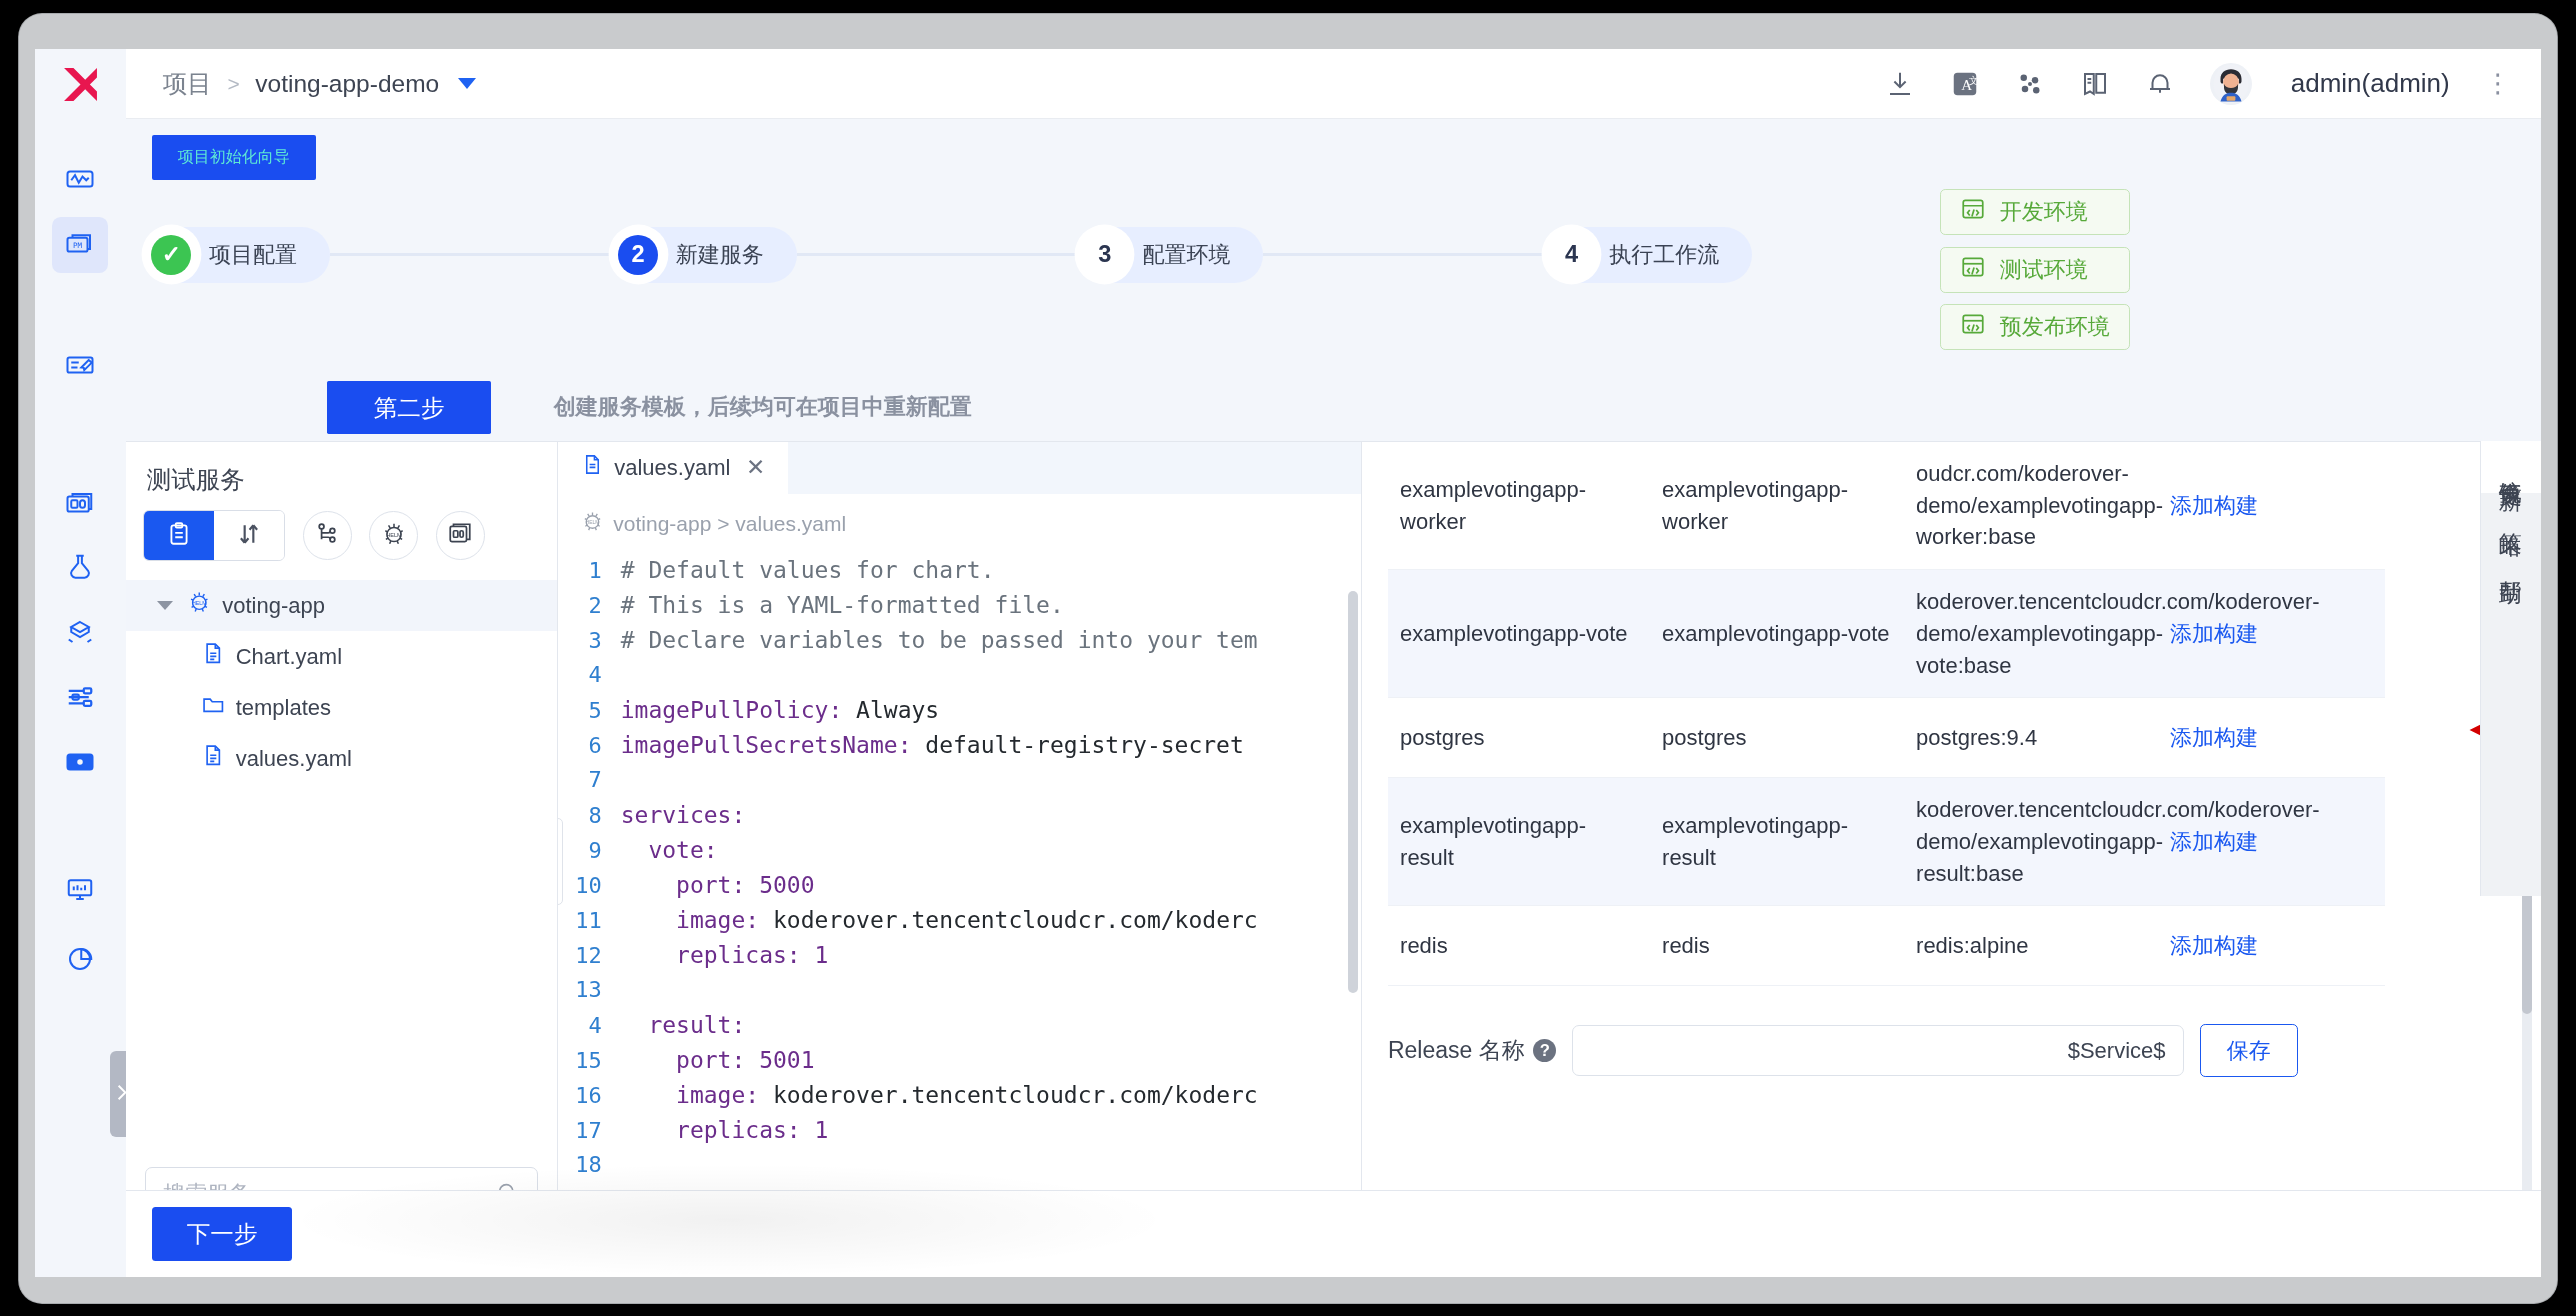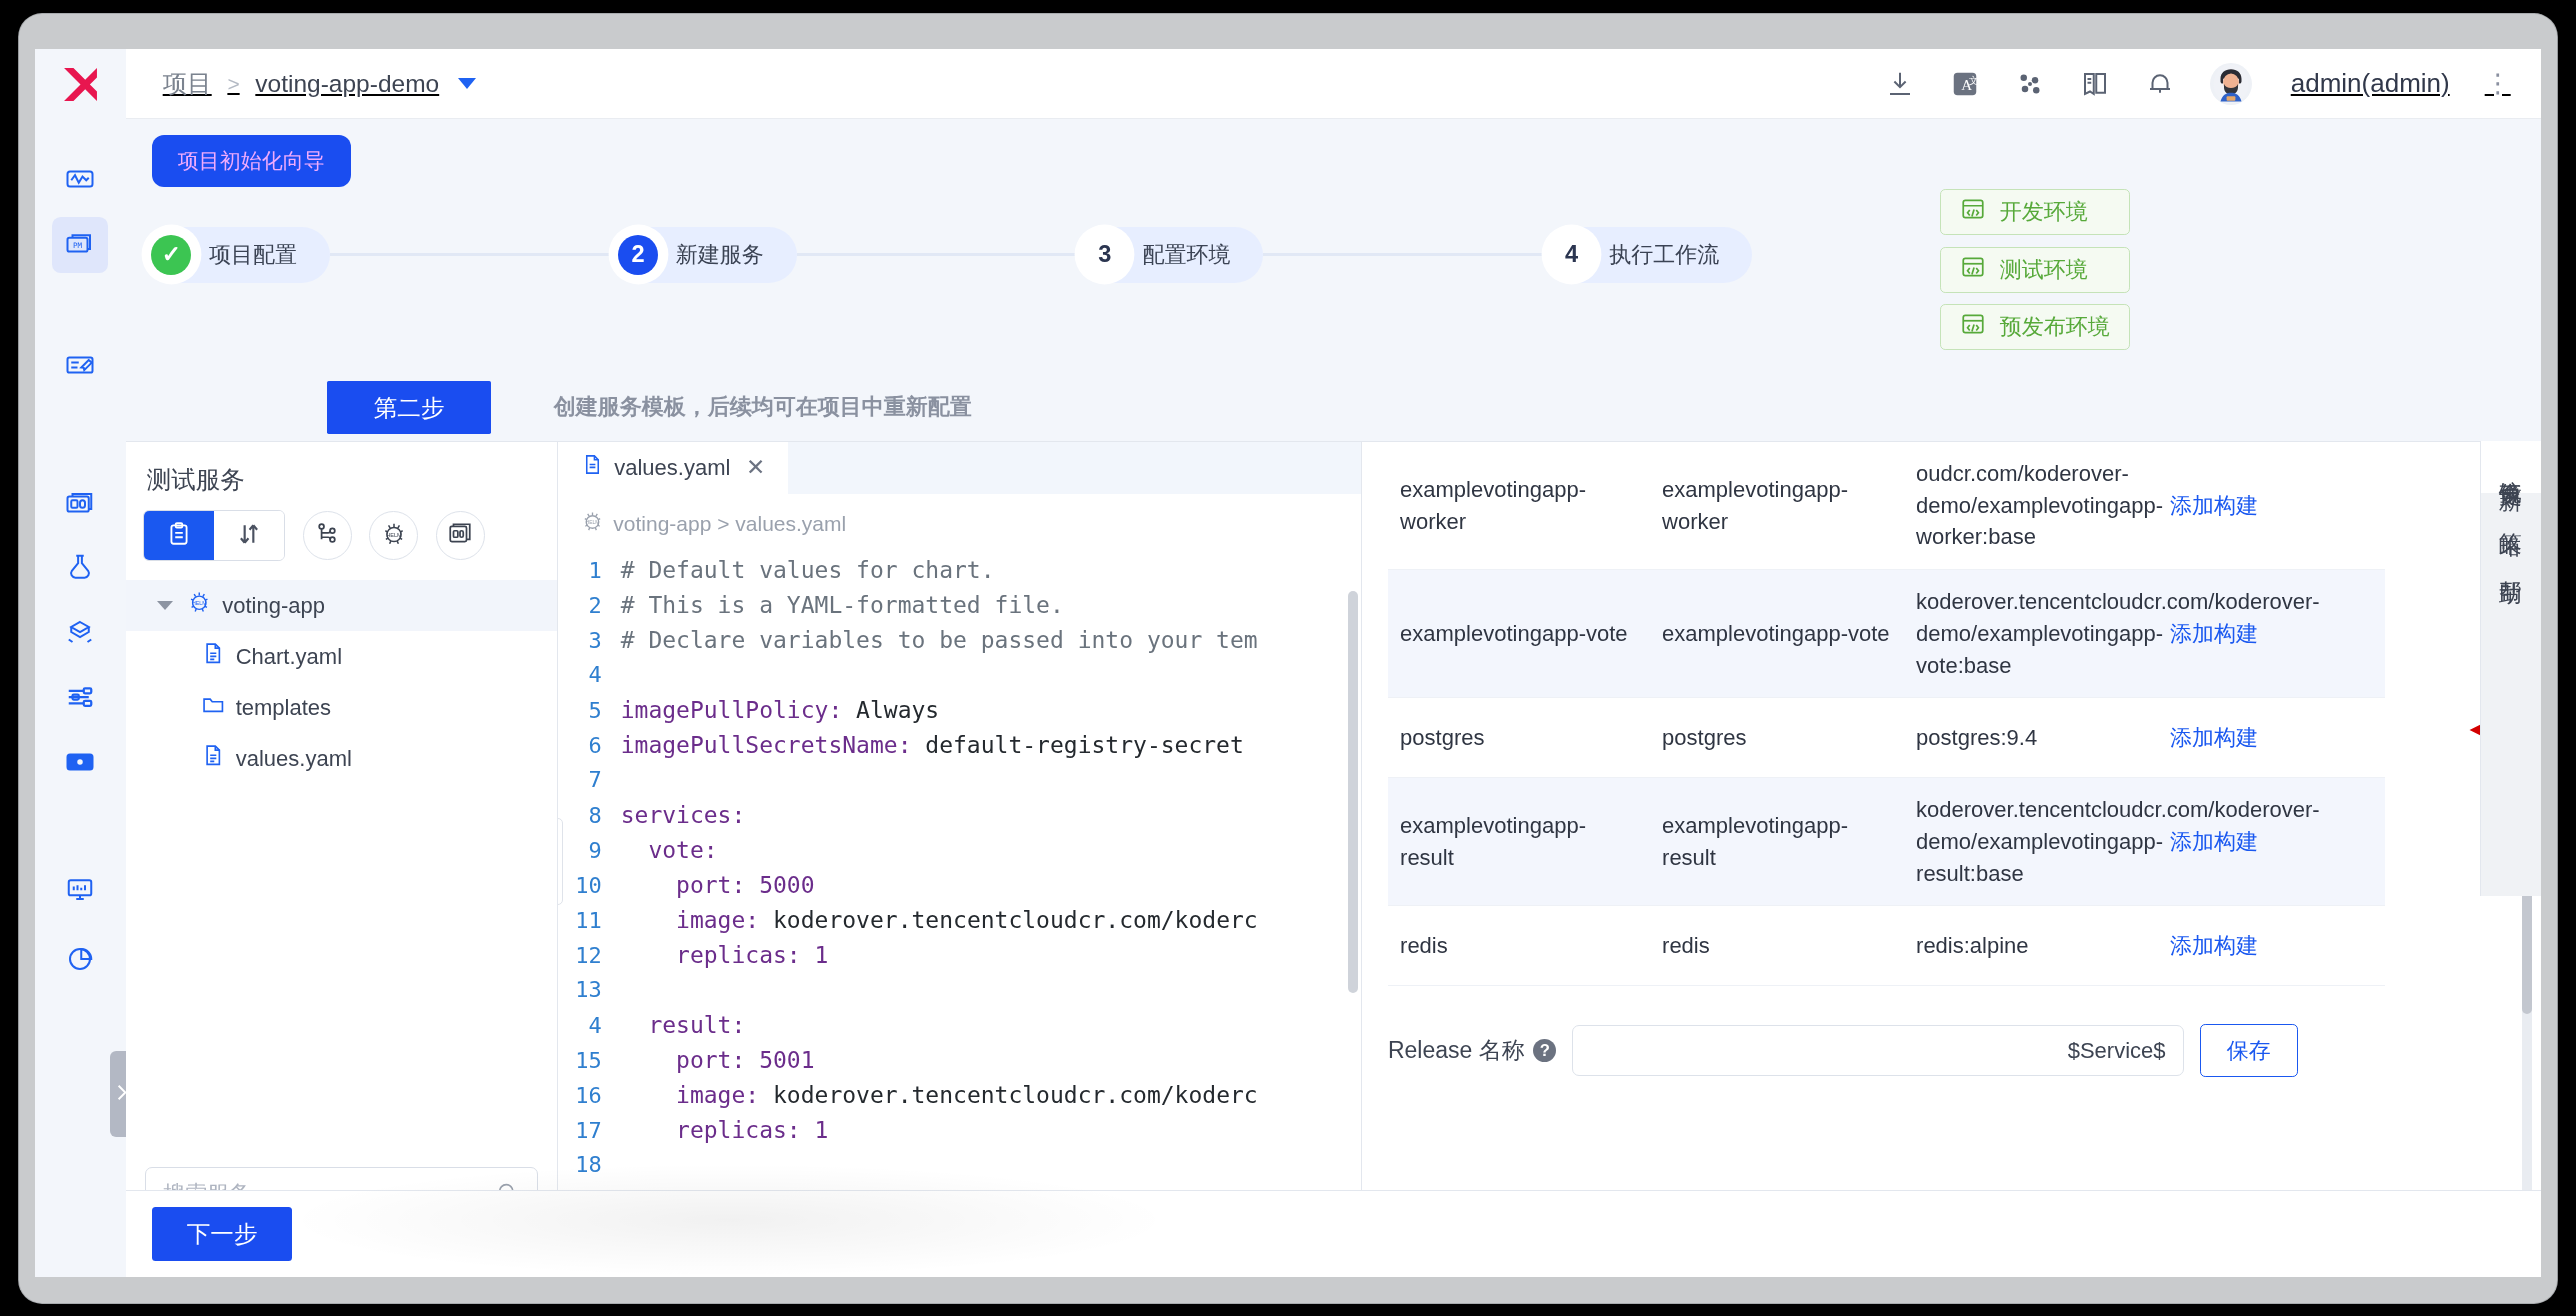--- a/index.html
+++ b/index.html
@@ -57,21 +57,21 @@
     display: flex; align-items: center; justify-content: center;
     color: #fff;
   }
 
   
   #top-header {
     position: absolute; left: 91px; top: 0;
     width: calc(100% - 91px); height: 70px;
     background: #fff;
     border-bottom: 0.9px solid #e9ecf1;
-    display: flex; align-items: center; text-decoration: underline;
+    display: flex; align-items: center;
   }
   #breadcrumb {
     margin-left: 37px;
     display: flex; align-items: center; gap: 15.7px;
     font-size: 24.5px; color: #3d4452;
   }
   #breadcrumb .sep { color: #b4bac4; font-size: 21px; }
   #breadcrumb .proj { color: #7b838f; }
   #breadcrumb .caret {
     width: 0; height: 0; margin-left: 3.5px;
@@ -96,22 +96,22 @@
   
   #page {
     position: absolute; left: 91px; top: 70px;
     width: calc(100% - 91px); height: calc(100% - 70px);
     background: #f3f6fb;
   }
 
   
   #wizard-title {
     position: absolute; left: 26px; top: 15.7px;
-    background: #1a4df0; color: #f0abfc;
-    padding: 12.2px 26px; font-size: 21px; border-radius: 12px;
+    background: #1a4df0; color: #5eead4;
+    padding: 12.2px 26px; font-size: 16px; border-radius: 2px;
   }
   #stepper {
     position: absolute; left: 17.5px; top: 96px;
     width: 1609px; height: 79px;
     display: flex; align-items: center;
   }
   .step {
     display: flex; align-items: center;
     background: #e7eeff; border-radius: 40px;
     height: 56px; padding-right: 33px;

